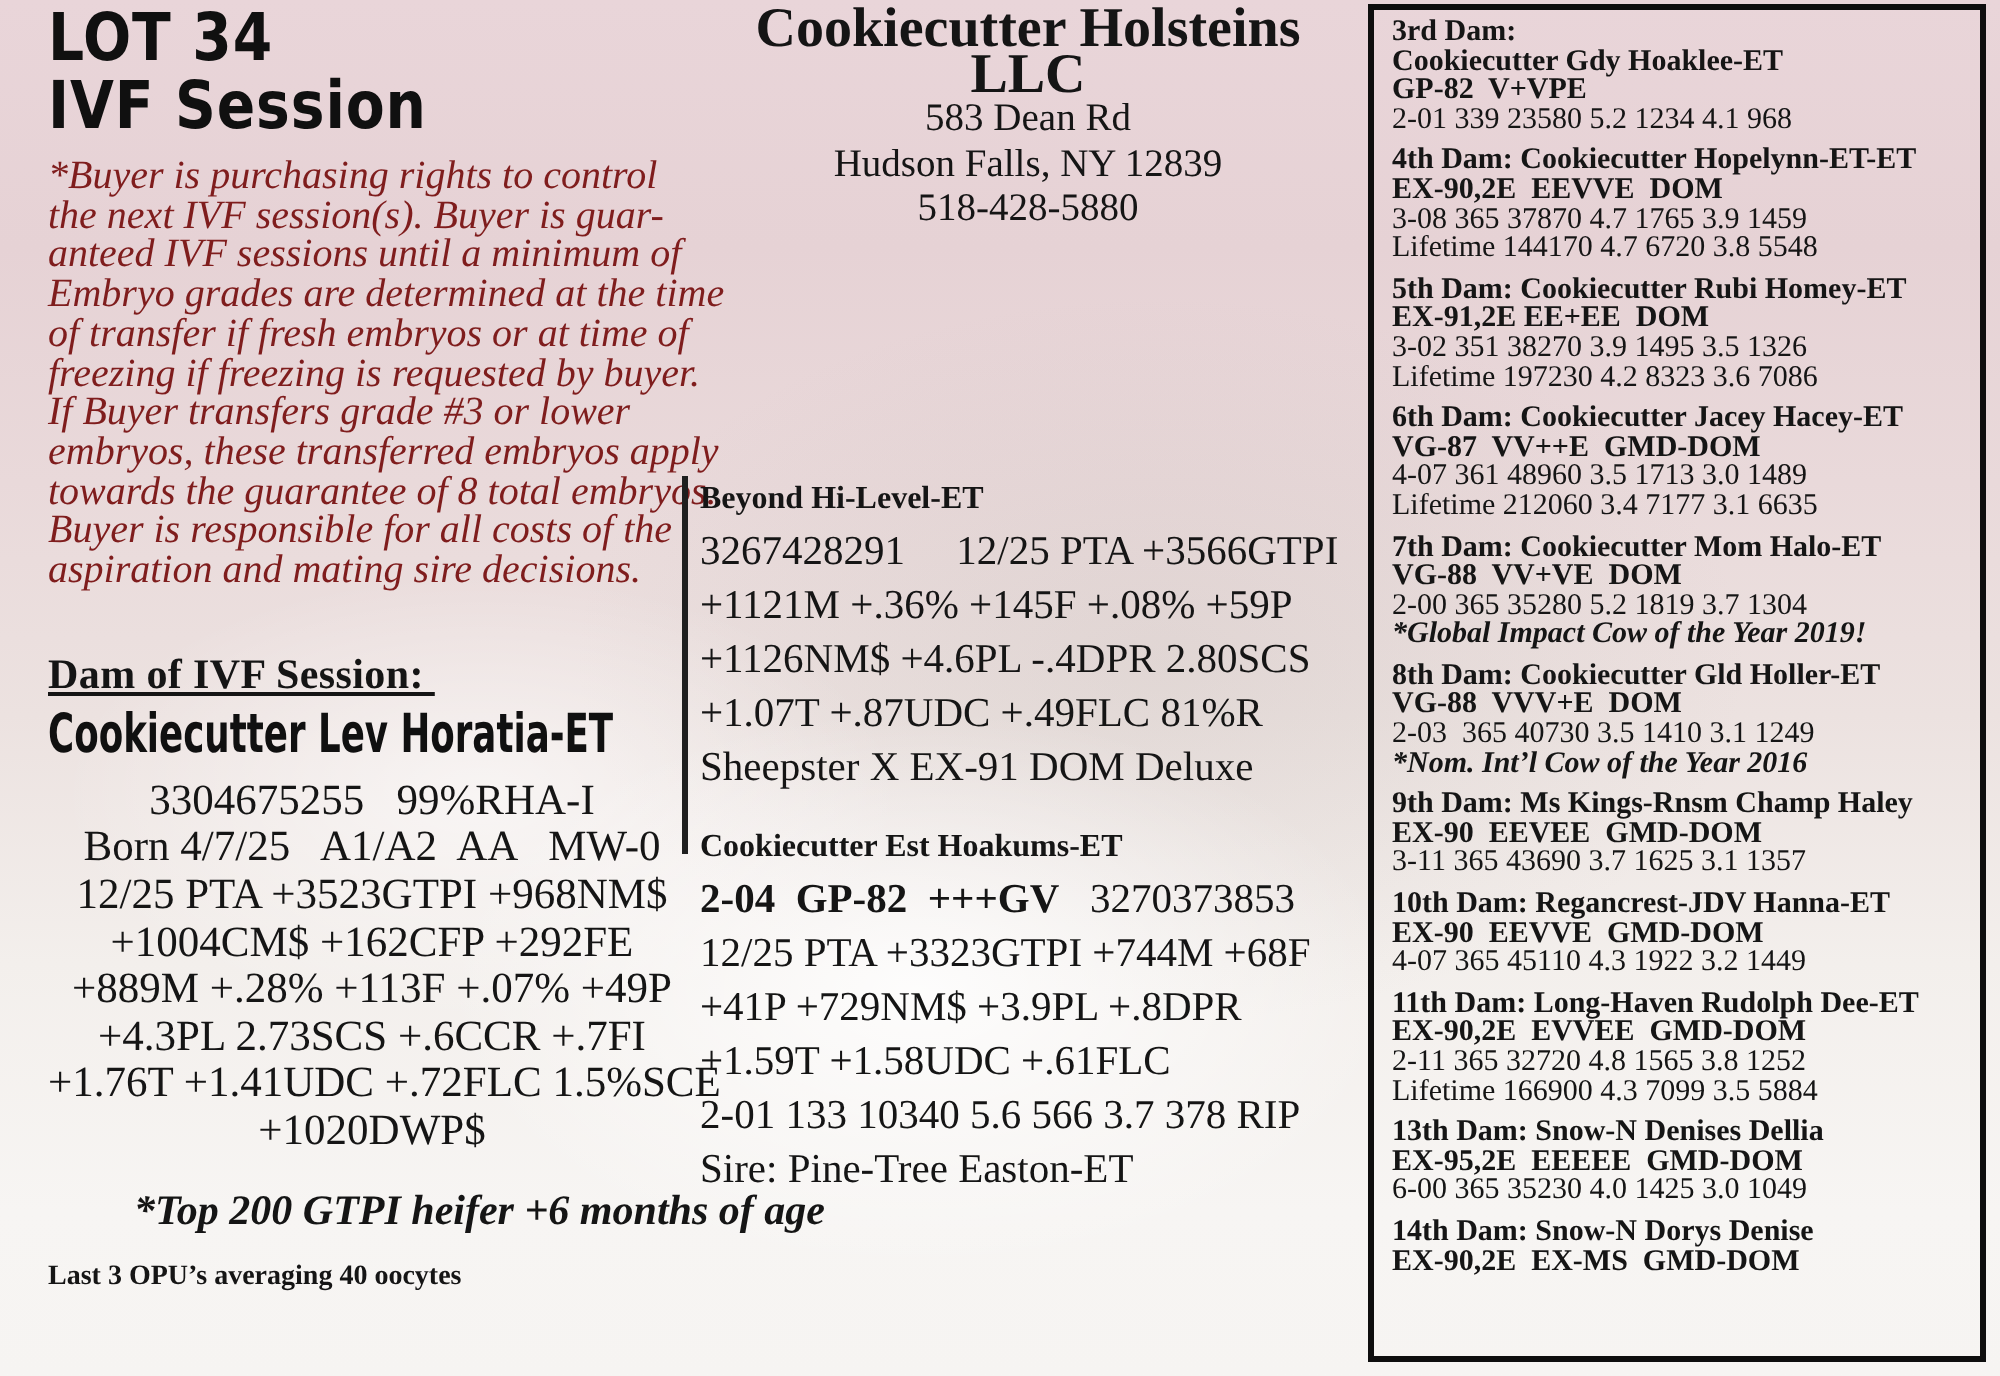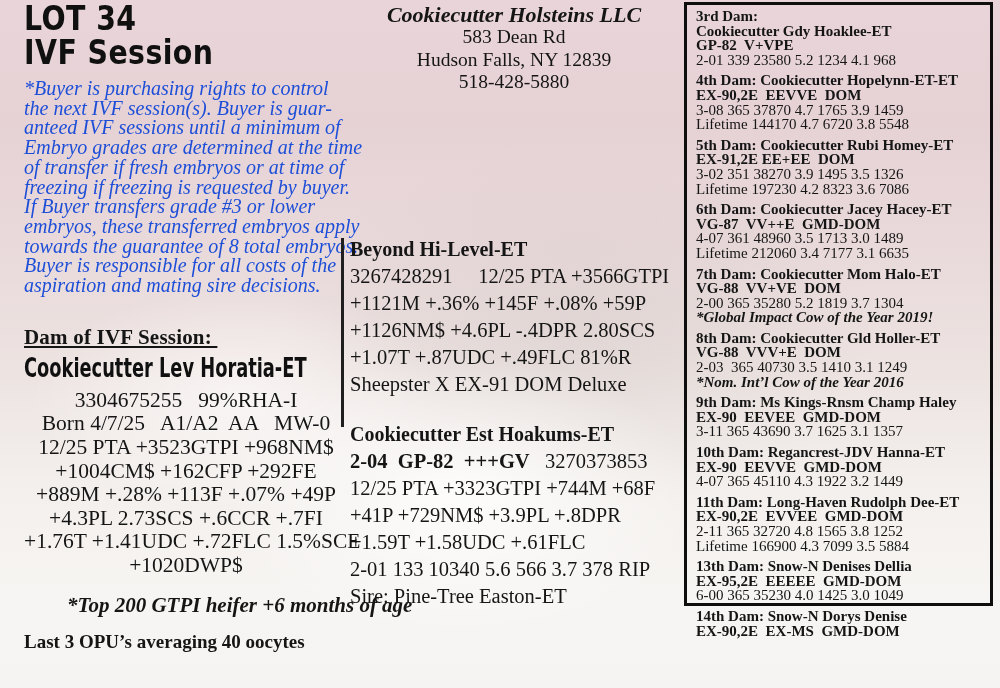--- a/index.html
+++ b/index.html
@@ -14,43 +14,43 @@
   }
   .abs{position:absolute;}
   .pre{white-space:pre;}
 
   
   .left-col{left:24px;top:2px;width:324px;}
   .lot-title{
     font-family:"DejaVu Sans", sans-serif;font-weight:700;font-size:33px;line-height:34px;
     letter-spacing:.5px;transform:scaleX(.86);transform-origin:left top;color:#101010;
   }
-  .disclaimer{margin-top:9px;font-style:italic;font-size:20px;line-height:19.7px;color:#1d4ed8;}
+  .disclaimer{margin-top:9px;font-style:italic;font-size:20px;line-height:19.7px;color:#7f1d1d;}
   .dam-heading{margin-top:29px;font-weight:700;font-size:21px;text-decoration:underline;letter-spacing:.2px;}
   .dam-name{
     font-family:"DejaVu Sans", sans-serif;font-weight:700;font-size:27px;line-height:30px;margin-top:3px;
     transform:scaleX(.66);transform-origin:left top;letter-spacing:0;color:#101010;
   }
   .dam-stats{margin-top:6px;font-size:21.5px;line-height:23.6px;text-align:center;}
   .note-top200{margin-top:16px;font-weight:700;font-style:italic;font-size:21px;margin-left:43px;}
-  .note-opu{margin-top:13px;font-weight:700;font-size:19px;}
+  .note-opu{margin-top:13px;font-weight:700;font-size:14px;}
 
   
   .farm-block{left:348px;top:3px;width:332px;text-align:center;}
-  .farm-name{font-weight:700;font-style:italic;font-size:22px;line-height:23px;text-align:center;}
+  .farm-name{font-weight:700;font-size:28px;line-height:23px;text-align:center;}
   .farm-line{font-size:19.5px;line-height:22.5px;}
   .divider{left:341px;top:238px;width:2.5px;height:189px;background:#1f1f1f;}
   .sire-block{left:350px;top:236px;width:332px;}
-  .mid-head{font-weight:700;font-size:20px;line-height:27px;}
+  .mid-head{font-weight:700;font-size:16px;line-height:27px;}
   .mid-line{font-size:20.5px;line-height:27px;}
   .score-bold{font-weight:700;}
 
   
   .right-panel{
-    left:684px;top:2px;width:309px;height:604px;box-sizing:border-box;
+    left:684px;top:2px;width:309px;height:679px;box-sizing:border-box;
     border:3px solid #0e0e0e;padding:4px 4px 0 9px;
   }
   .dam{margin-bottom:6px;font-size:15px;line-height:14.6px;}
   .dam .b{font-weight:700;}
   .dam .r{font-weight:400;}
   .dam .n{font-weight:700;font-style:italic;}
 </style>
 </head>
 <body>
 
@@ -98,21 +98,21 @@
 <div class="abs divider"></div>
 
 <div class="abs sire-block">
   <div class="mid-head pre">Beyond Hi-Level-ET</div>
   <div class="mid-line pre">3267428291     12/25 PTA +3566GTPI</div>
   <div class="mid-line pre">+1121M +.36% +145F +.08% +59P</div>
   <div class="mid-line pre">+1126NM$ +4.6PL -.4DPR 2.80SCS</div>
   <div class="mid-line pre">+1.07T +.87UDC +.49FLC 81%R</div>
   <div class="mid-line pre">Sheepster X EX-91 DOM Deluxe</div>
 
-  <div class="mid-head pre" style="margin-top:23px;">Cookiecutter Est Hoakums-ET</div>
+  <div class="mid-head pre" style="margin-top:12px;">Cookiecutter Est Hoakums-ET</div>
   <div class="mid-line"><span class="score-bold pre">2-04  GP-82  +++GV</span><span class="pre">   3270373853</span></div>
   <div class="mid-line pre">12/25 PTA +3323GTPI +744M +68F</div>
   <div class="mid-line pre">+41P +729NM$ +3.9PL +.8DPR</div>
   <div class="mid-line pre">+1.59T +1.58UDC +.61FLC</div>
   <div class="mid-line pre">2-01 133 10340 5.6 566 3.7 378 RIP</div>
   <div class="mid-line pre">Sire: Pine-Tree Easton-ET</div>
 </div>
 
 <div class="abs right-panel">
 

